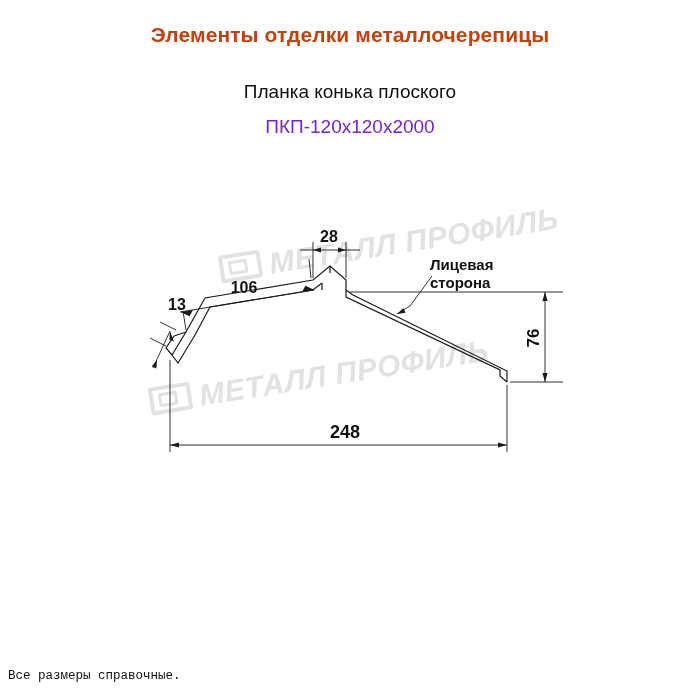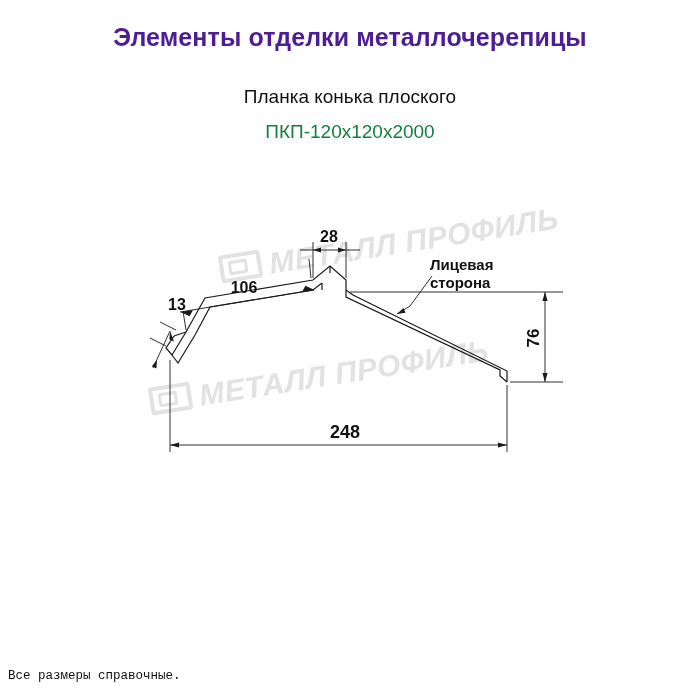--- a/index.html
+++ b/index.html
@@ -22,37 +22,37 @@
     height: 700px;
   }
   .title-block {
     position: absolute;
     top: 22px;
     left: 0;
     width: 700px;
     text-align: center;
   }
   .title-main {
-    font-size: 25px;
+    font-size: 21px;
     font-weight: bold;
     letter-spacing: 0.1px;
-    color: #4c1d95;
+    color: #c2410c;
     line-height: 1.2;
   }
   .title-sub {
     margin-top: 32px;
     font-size: 19px;
     color: #111;
     line-height: 1.35;
     text-align: center;
   }
   .title-code {
     margin-top: 9px;
     font-size: 19px;
-    color: #15803d;
+    color: #6d28d9;
     line-height: 1.35;
   }
   .drawing {
     position: absolute;
     top: 180px;
     left: 0;
     width: 700px;
     height: 330px;
     font-weight: bold;
   }

